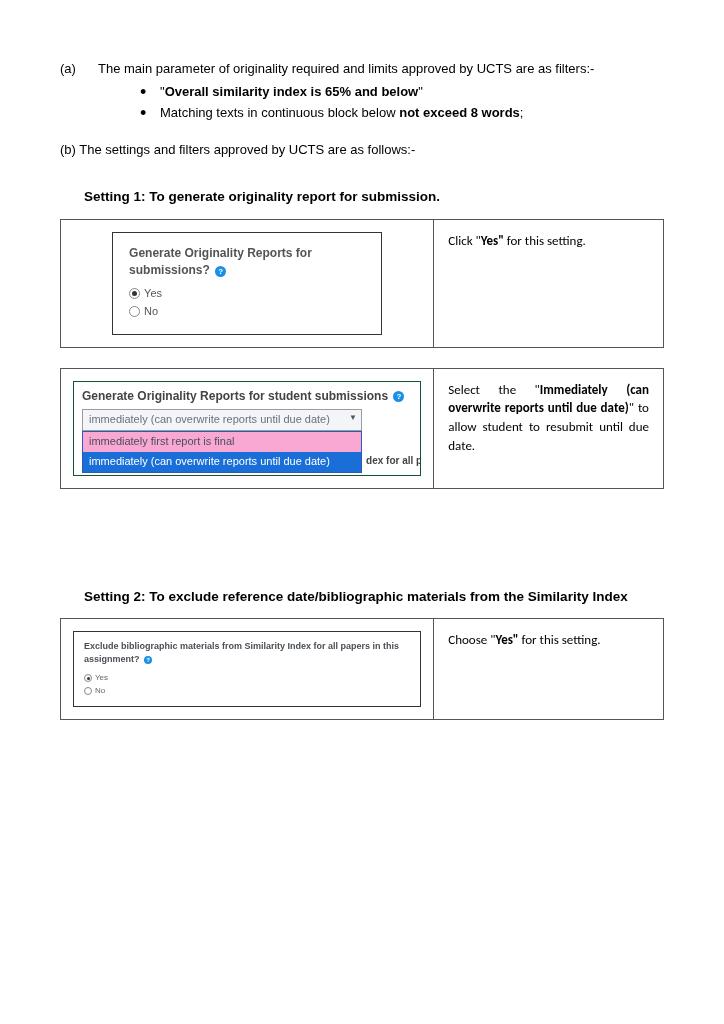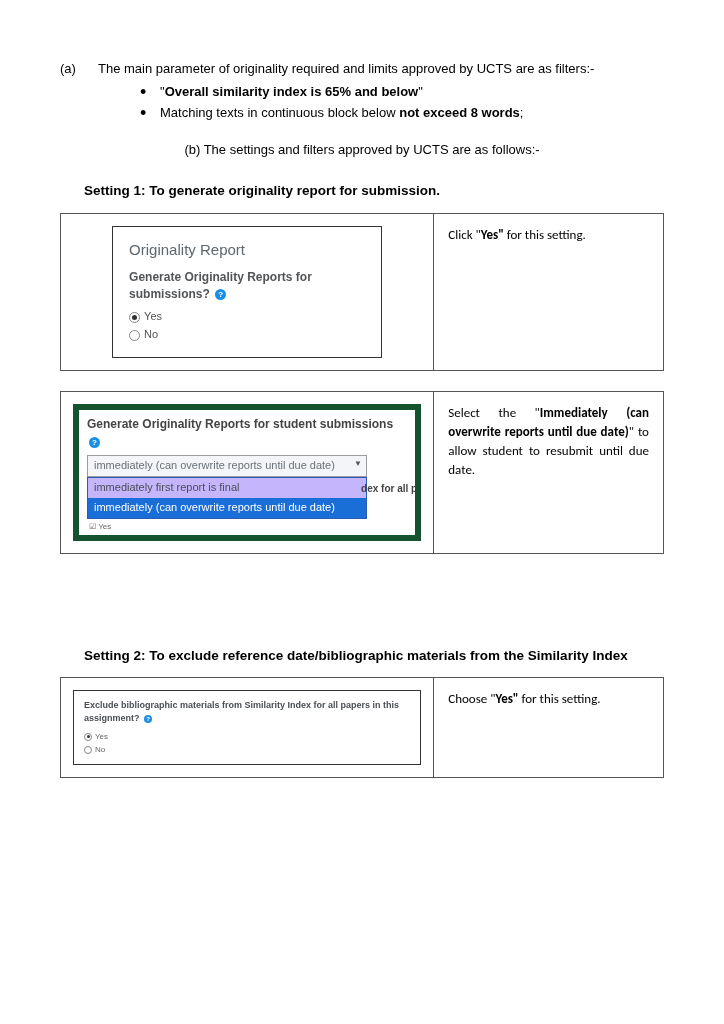--- a/index.html
+++ b/index.html
@@ -11,22 +11,22 @@
     padding: 60px 60px 60px 60px;
     width: 724px;
     line-height: 1.45;
   }
   .para-a { display: flex; margin-bottom: 4px; }
   .para-a .label { width: 38px; flex-shrink: 0; }
   .para-a .text { flex: 1; text-align: justify; }
   ul.bullets { margin: 2px 0 18px 80px; padding: 0; list-style: none; }
   ul.bullets li { position: relative; padding-left: 20px; margin-bottom: 2px; text-align: justify; }
   ul.bullets li::before { content: "•"; position: absolute; left: 0; font-size: 18px; line-height: 1; top: 0; }
-  .para-b { margin: 16px 0 14px 0; text-align: center; }
-  .setting-title { font-weight: bold; margin: 22px 0 12px 24px; font-size: 13.5px; }
+  .para-b { margin: 16px 0 14px 0; }
+  .setting-title { font-weight: bold; margin: 28px 0 12px 24px; font-size: 13.5px; }
   .bold { font-weight: bold; }
 
   .panel-table {
     width: 100%;
     border: 1px solid #555;
     display: flex;
     margin-bottom: 20px;
   }
   .panel-left {
     width: 62%;
@@ -82,21 +82,21 @@
     border: 1px solid #888; display: inline-block;
     position: relative;
   }
   .radio-dot.checked::after {
     content: ""; position: absolute; top: 2px; left: 2px;
     width: 5px; height: 5px; border-radius: 50%; background: #333;
   }
 
   
   .dd-box {
-    border: 6px solid #14532d;
+    border: 1px solid #14532d;
     padding: 6px 8px 2px 8px;
     width: 360px;
     position: relative;
     background: #fff;
     overflow: hidden;
   }
   .dd-question {
     font-size: 12px;
     font-weight: bold;
     color: #444;
@@ -112,21 +112,21 @@
     position: relative;
   }
   .dd-select-closed::after {
     content: "▼";
     position: absolute; right: 4px; top: 2px;
     font-size: 8px; color: #555;
   }
   .dd-list {
     border: 1px solid #2a5bb0;
     width: 280px;
-    background: #c4b5fd;
+    background: #f9a8d4;
     font-size: 11px;
     color: #4a4f55;
   }
   .dd-item { padding: 2px 6px; }
   .dd-item.selected { background: #1a6ed8; color: #fff; }
   .dd-trailing {
     font-size: 10px;
     font-weight: bold;
     color: #444;
     position: absolute;
@@ -191,21 +191,20 @@
   </li>
 </ul>
 
 <div class="para-b">(b) The settings and filters approved by UCTS are as follows:-</div>
 
 <div class="setting-title">Setting 1: To generate originality report for submission.</div>
 
 <div class="panel-table">
   <div class="panel-left">
     <div class="orig-box">
-      <div class="orig-title">Originality Report</div>
       <div class="orig-question">
         <span>Generate Originality Reports for submissions?</span>
         <span class="help-icon">?</span>
       </div>
       <div class="radio-row">
         <span class="radio-dot checked"></span>
         <span>Yes</span>
       </div>
       <div class="radio-row">
         <span class="radio-dot"></span>
@@ -224,21 +223,20 @@
       <div class="dd-question">
         <span>Generate Originality Reports for student submissions</span>
         <span class="help-icon">?</span>
       </div>
       <div class="dd-select-closed">immediately (can overwrite reports until due date)</div>
       <div class="dd-list">
         <div class="dd-item">immediately first report is final</div>
         <div class="dd-item selected">immediately (can overwrite reports until due date)</div>
       </div>
       <span class="dd-trailing">dex for all p</span>
-      <div class="dd-yes">☑ Yes</div>
     </div>
   </div>
   <div class="panel-right" style="text-align:justify;">
     <span>Select the "</span><span class="bold">Immediately (can overwrite reports until due date)</span><span>" to allow student to resubmit until due date.</span>
   </div>
 </div>
 
 <div style="height:50px"></div>
 
 <div class="setting-title">Setting 2: To exclude reference date/bibliographic materials from the Similarity Index</div>

